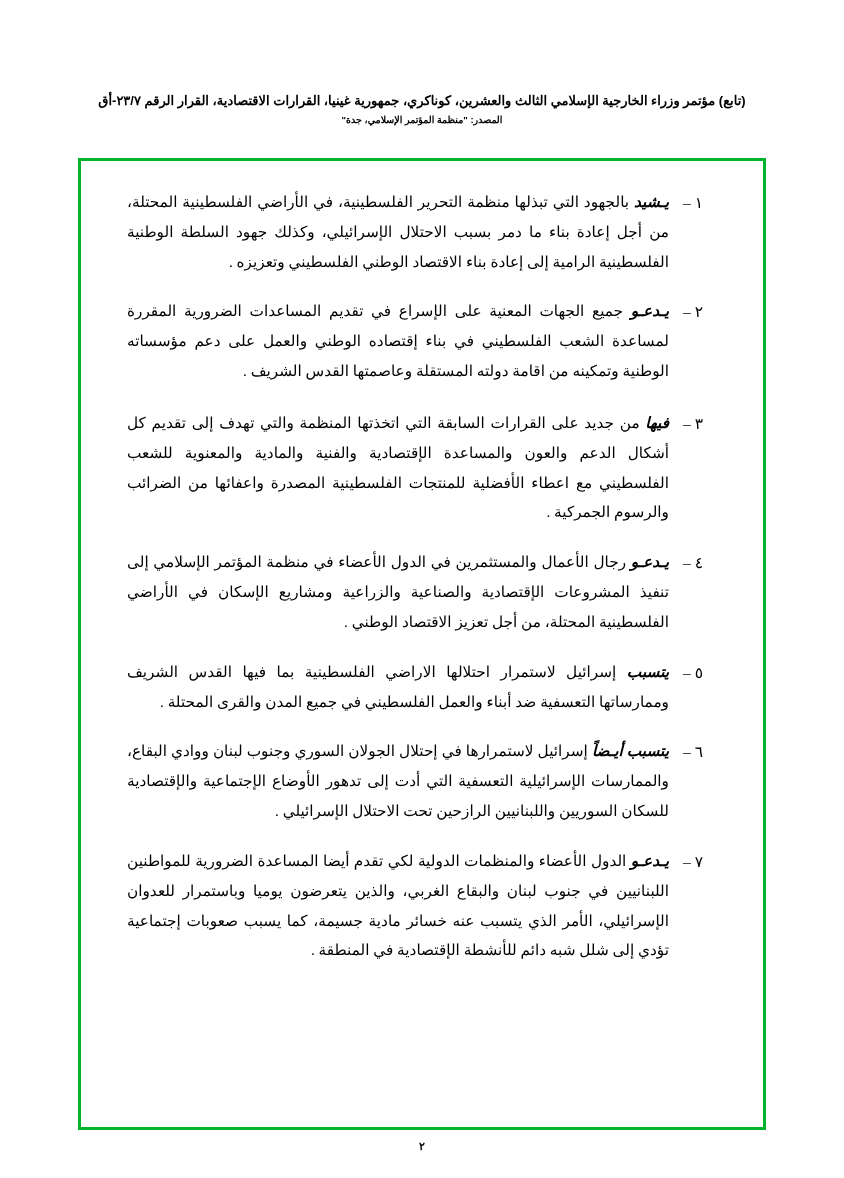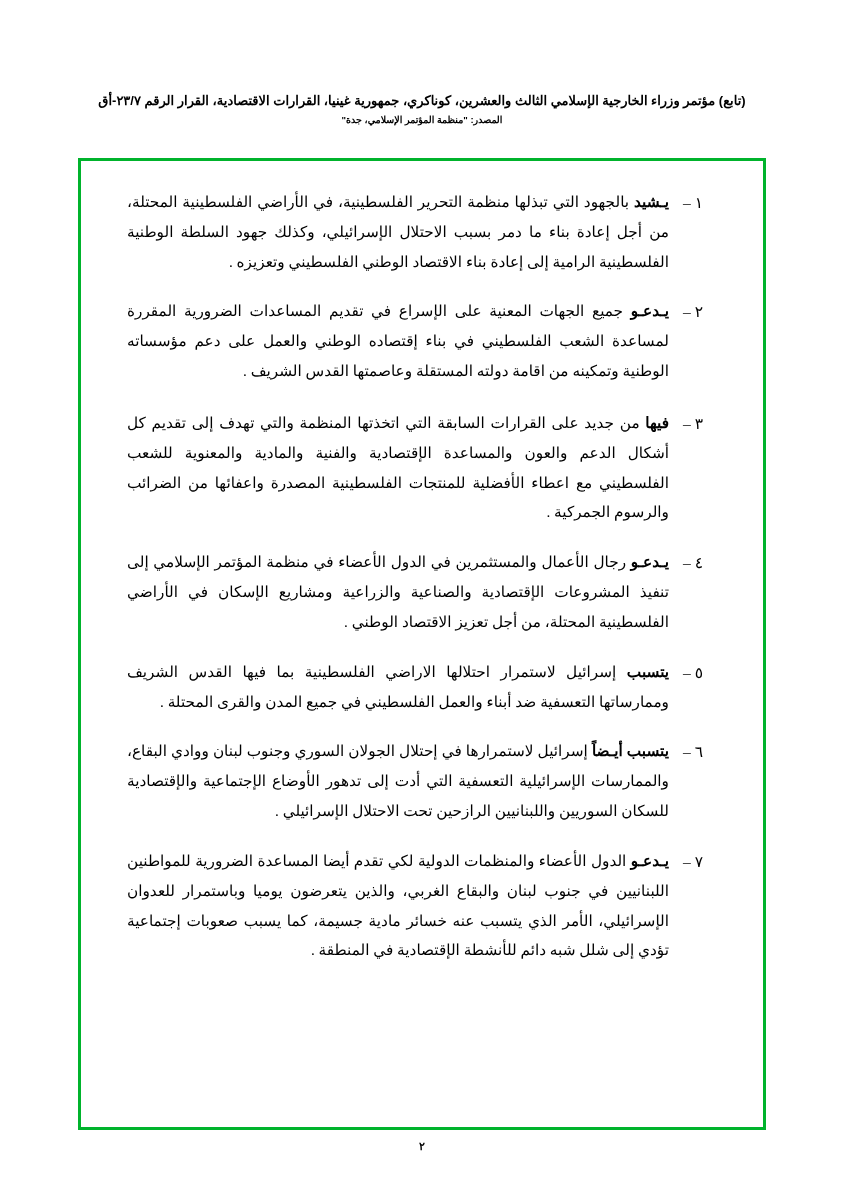--- a/index.html
+++ b/index.html
@@ -82,20 +82,21 @@
     flex: 1 1 auto;
     font-size: 15.3px;
     line-height: 1.95;
     text-align: justify;
     text-justify: inter-word;
     letter-spacing: 0.1px;
   }
   .clause-text b {
     font-weight: bold;
     letter-spacing: 1.1px;
+    font-style: italic;
   }
   .c1 { margin-bottom: 20px; }
   .c2 { margin-bottom: 22px; }
   .c3 { margin-bottom: 20px; }
   .c4 { margin-bottom: 20px; }
   .c5 { margin-bottom: 20px; }
   .c6 { margin-bottom: 20px; }
   .c7 { margin-bottom: 0; }
   .page-number {
     position: absolute;

